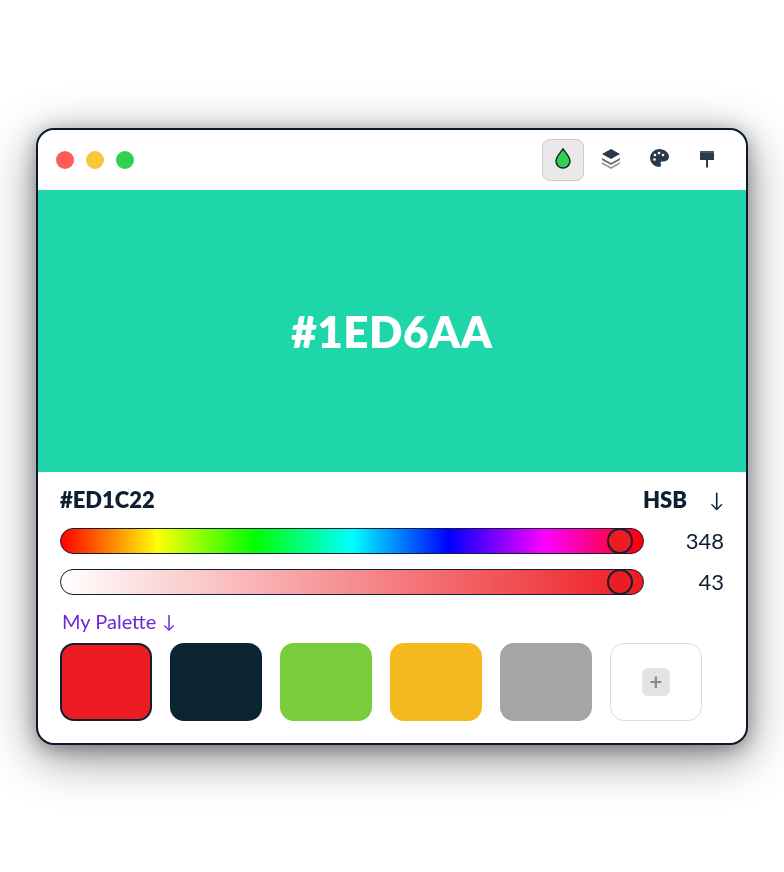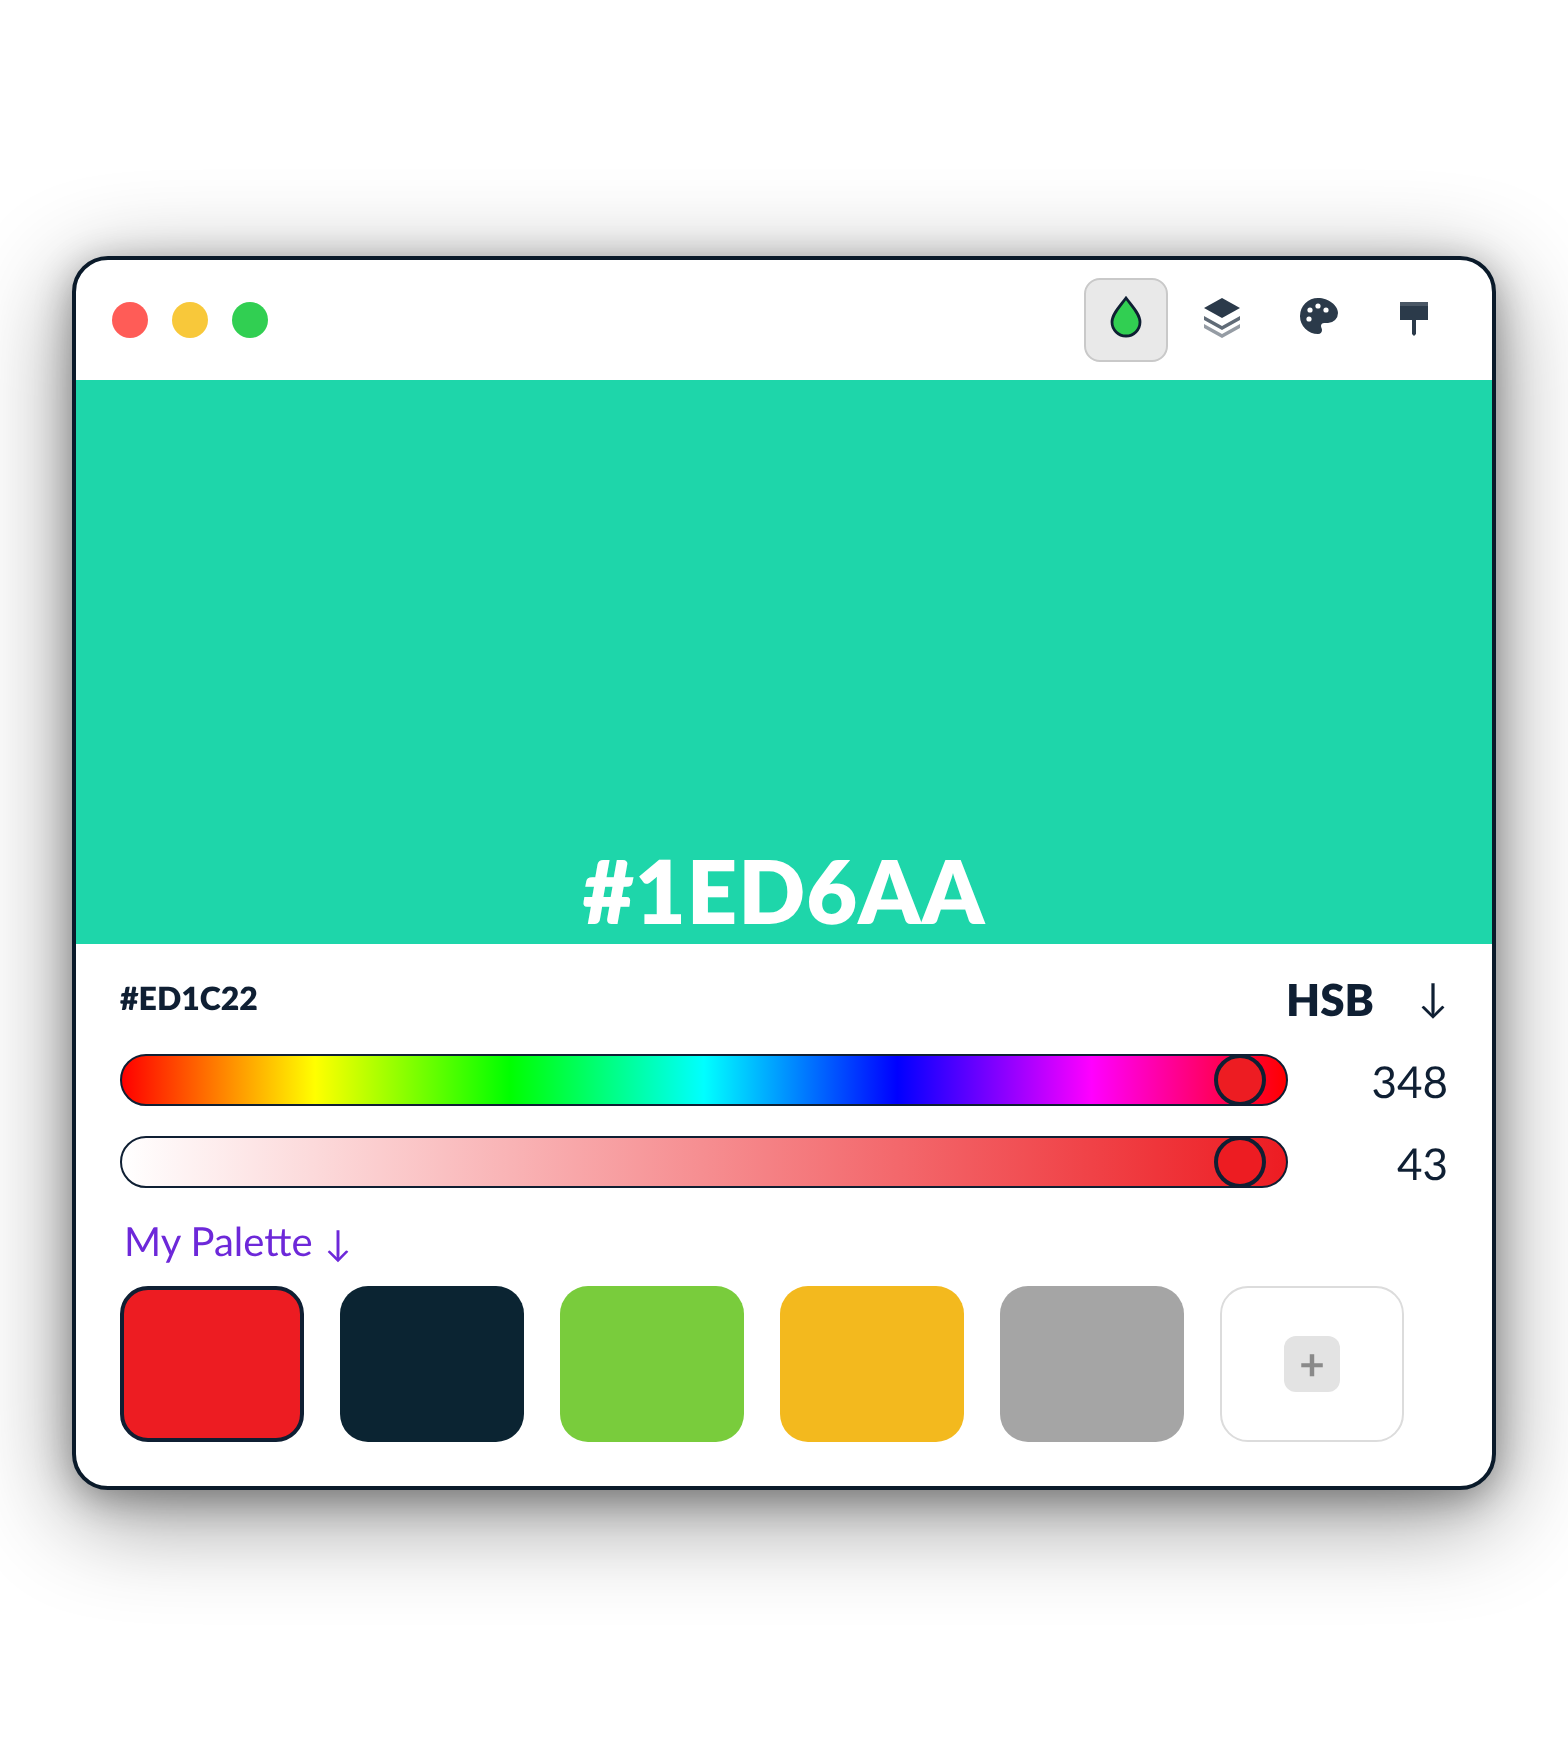--- a/index.html
+++ b/index.html
@@ -38,39 +38,39 @@
     display: flex; align-items: center; justify-content: center;
     border-radius: 8px;
     cursor: pointer;
   }
   .tool.active { background: #e9e9e9; border: 1px solid #c9c9c9; }
   .tool svg { width: 24px; height: 24px; }
 
   .swatch-hero {
     height: 282px;
     display: flex;
-    align-items: flex-end;
+    align-items: center;
     justify-content: center;
     color: #fff;
     font-weight: 800;
     font-size: 44px;
     letter-spacing: 0.5px;
   }
 
   .controls { padding: 14px 22px 22px 22px; }
 
   .row-head {
     display: flex; justify-content: space-between; align-items: center;
     margin-bottom: 14px;
   }
-  .hex-label { color: #0f1f33; font-weight: 800; font-size: 16px; }
+  .hex-label { color: #0f1f33; font-weight: 800; font-size: 22px; }
   .mode-label { color: #0f1f33; font-weight: 800; font-size: 22px; display:flex; align-items:center; gap:22px; }
   .mode-label .arrow { font-weight: 400; font-size: 20px; color:#0f1f33; }
 
-  .slider-row { display: flex; align-items: flex-start; gap: 32px; margin-bottom: 14px; }
+  .slider-row { display: flex; align-items: flex-end; gap: 32px; margin-bottom: 14px; }
   .slider {
     flex: 1;
     height: 26px;
     border-radius: 999px;
     border: 1.5px solid #0f1f33;
     position: relative;
   }
   .slider-value { width: 48px; text-align: right; color:#0f1f33; font-size: 22px; }
 
   .slider.hue { background: linear-gradient(90deg,

